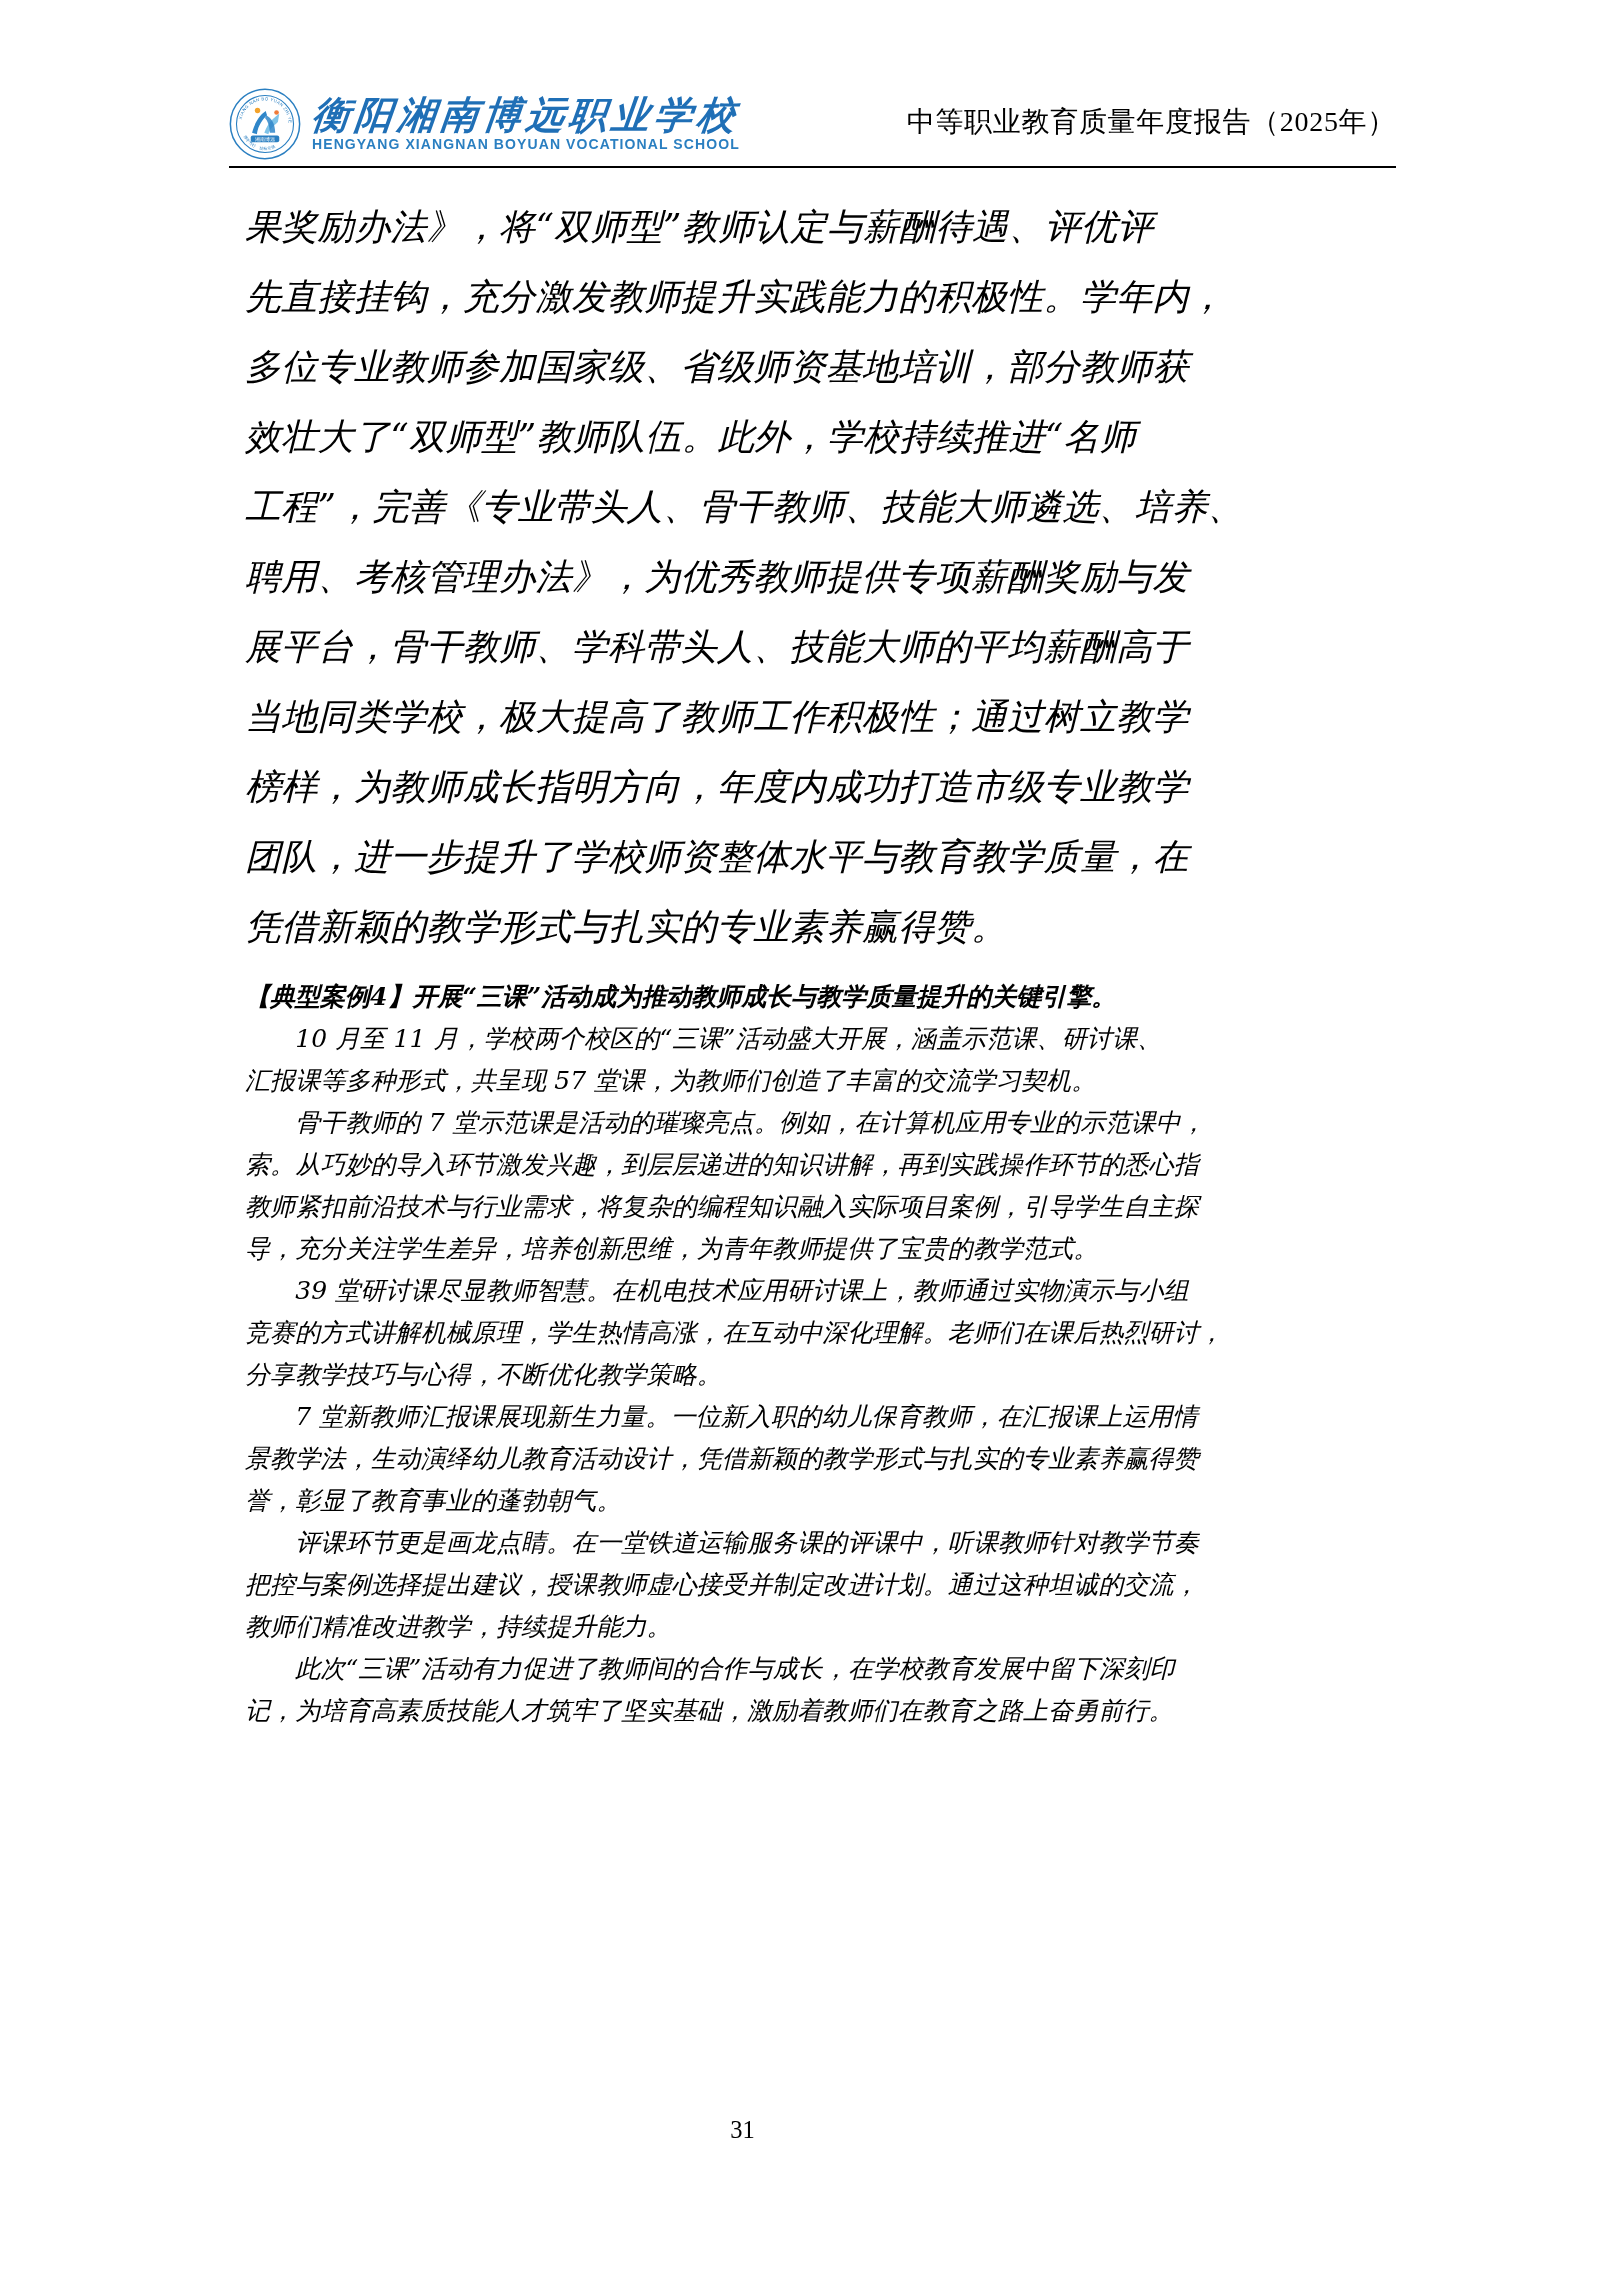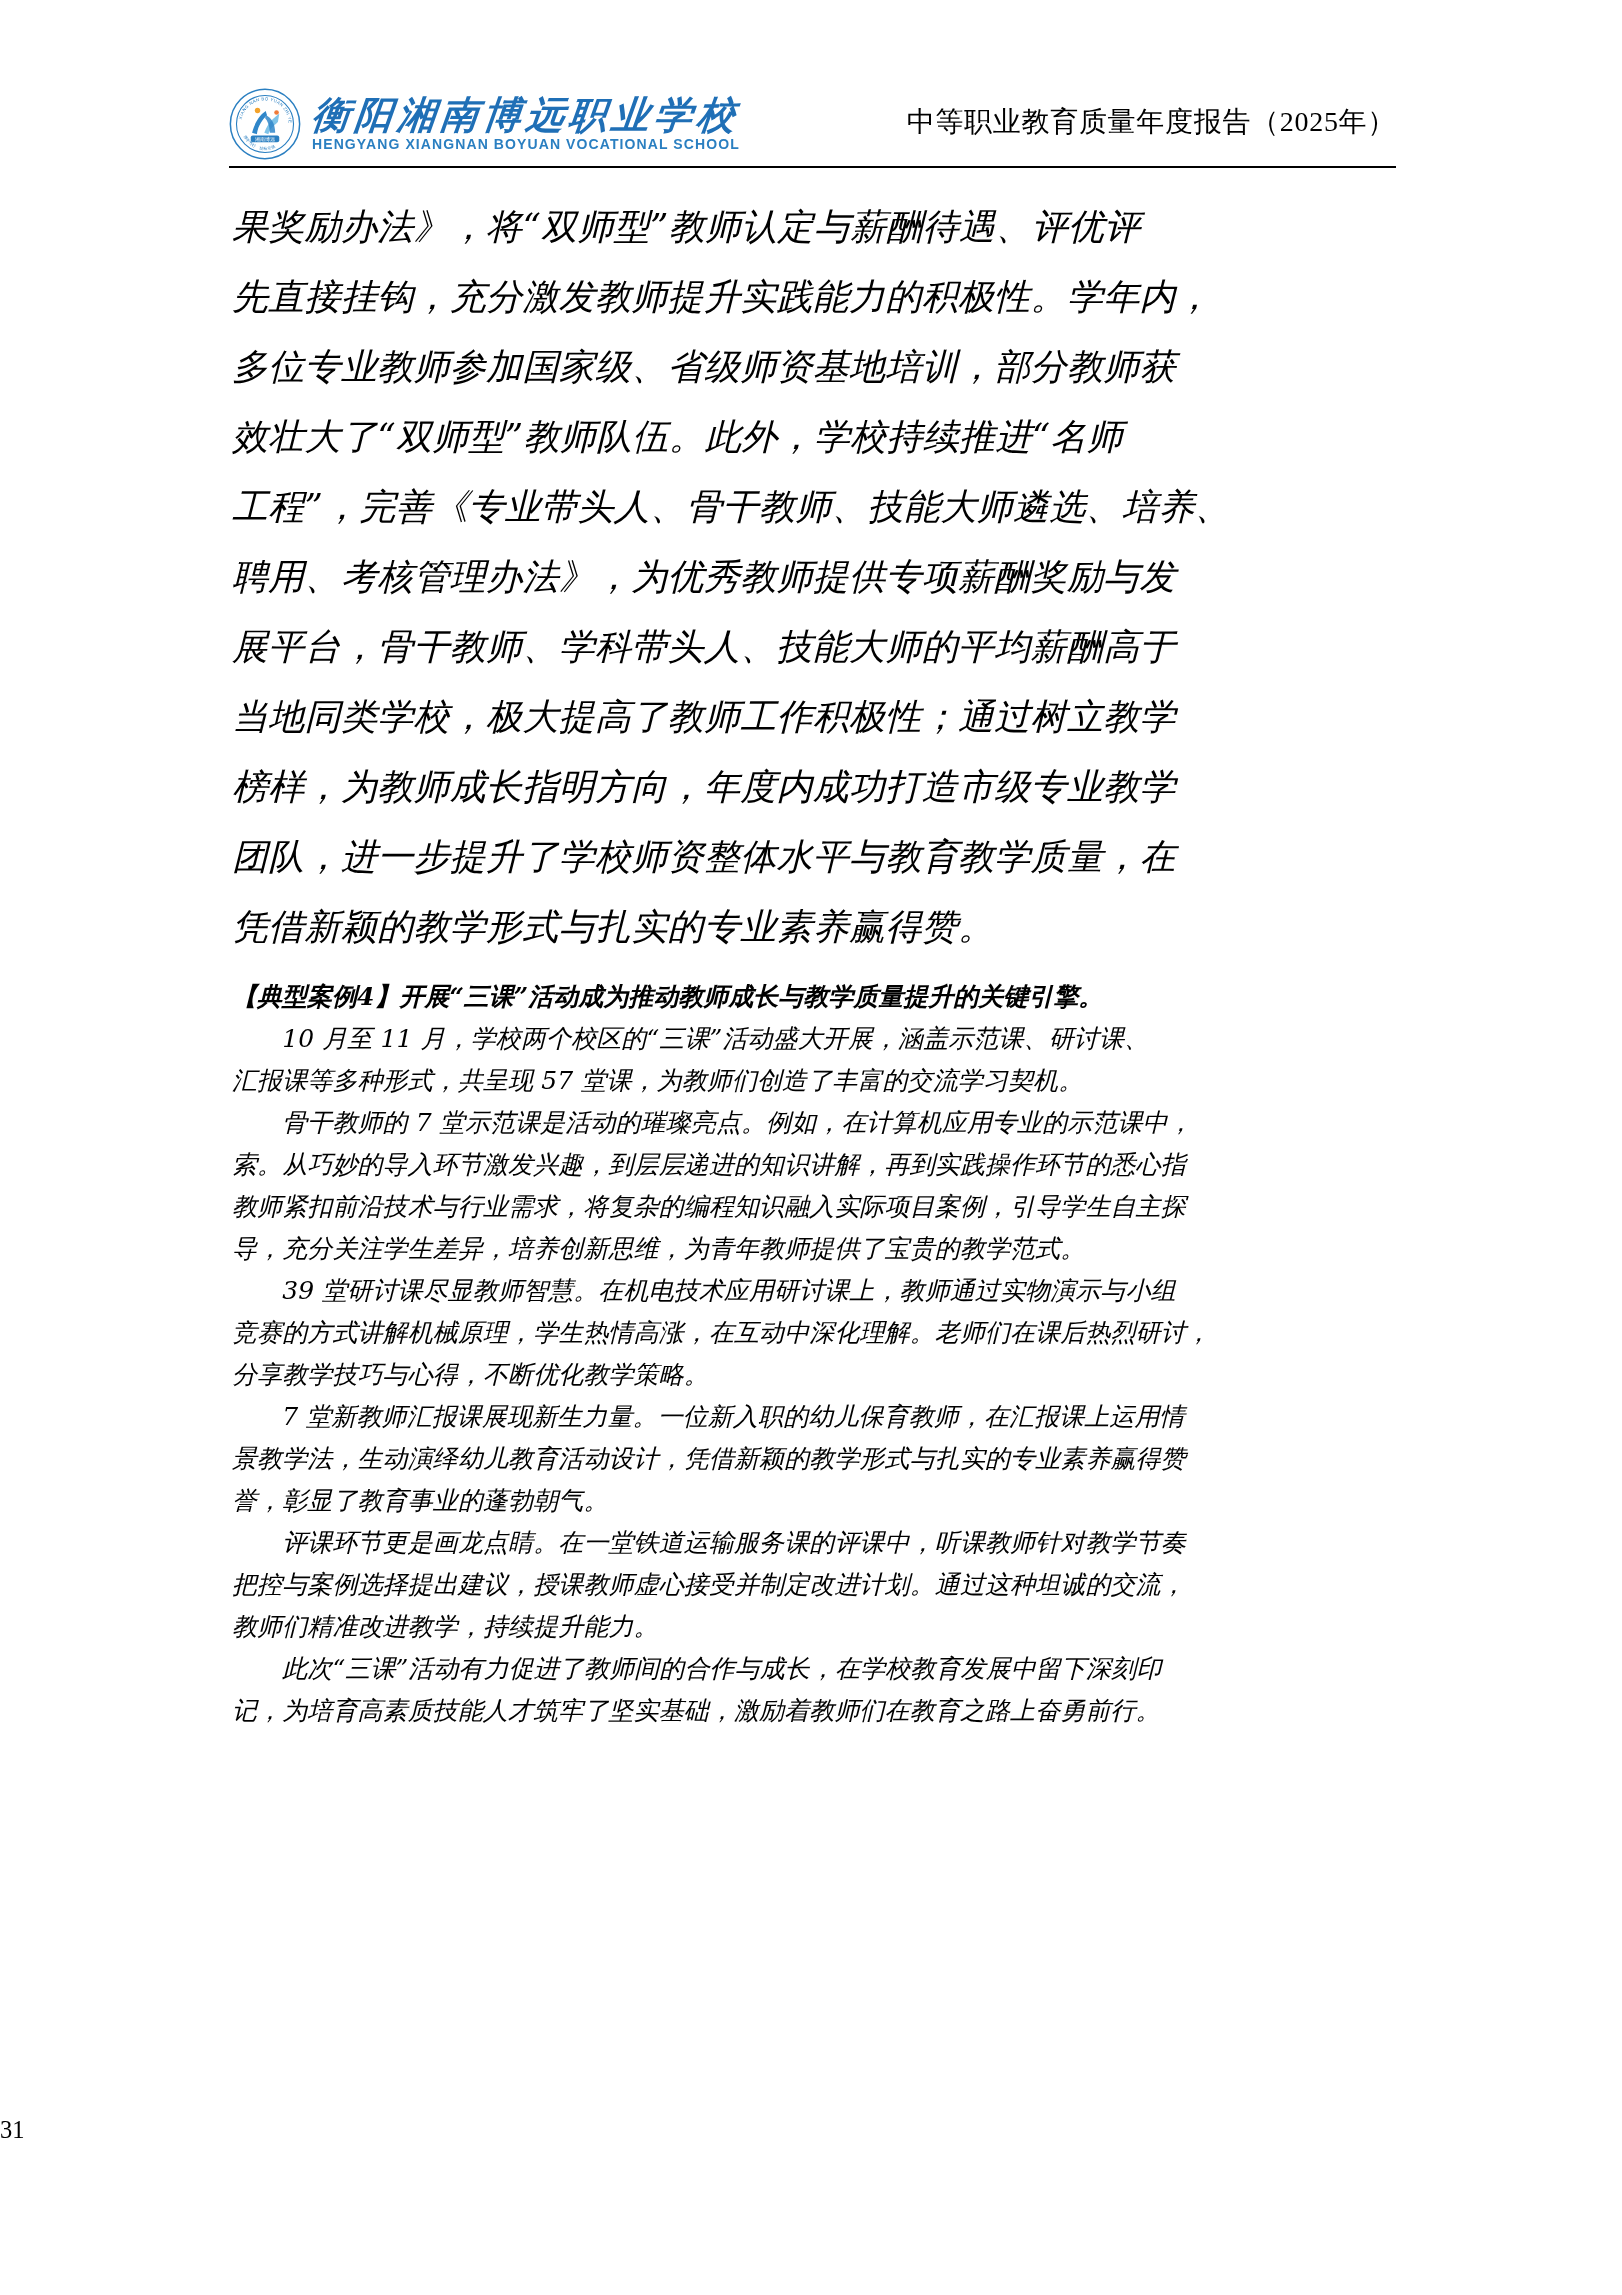--- a/index.html
+++ b/index.html
@@ -81,21 +81,21 @@
     left: 229px;
     top: 166px;
     width: 1167px;
     height: 0;
     border-top: 2.7px solid #000000;
   }
 
   
   .content {
     position: absolute;
-    left: 232px;
+    left: 245px;
     top: 192px;
     width: 1170px;
   }
 
   
   p.big {
     margin: 0;
     font-family: "DejaVu Serif", "Liberation Serif", serif;
     font-size: 36px;
     font-style: italic;
@@ -133,21 +133,21 @@
     letter-spacing: 0.1px;
   }
   p.small .ln { display: block; white-space: nowrap; }
 
   
   .page-number {
     position: absolute;
     left: 0;
     top: 2116px;
     width: 1485px;
-    text-align: left;
+    text-align: center;
     font-family: "Liberation Serif", "DejaVu Serif", serif;
     font-size: 24.5px;
     color: #000000;
   }
 </style>
 </head>
 <body>
 
 <div class="page">
 

